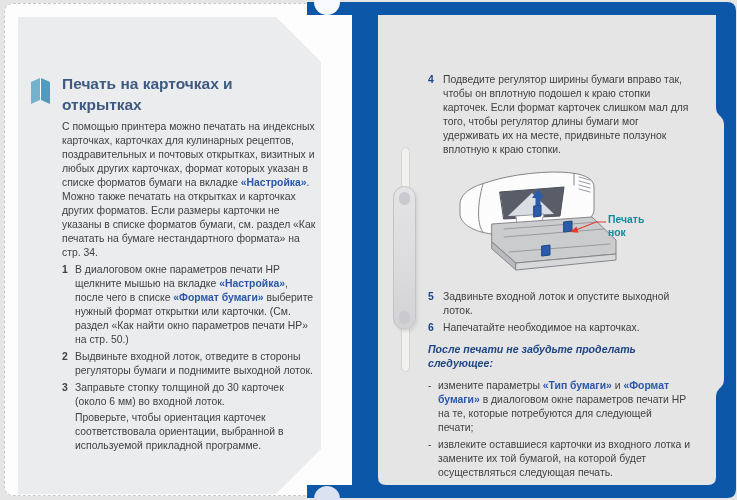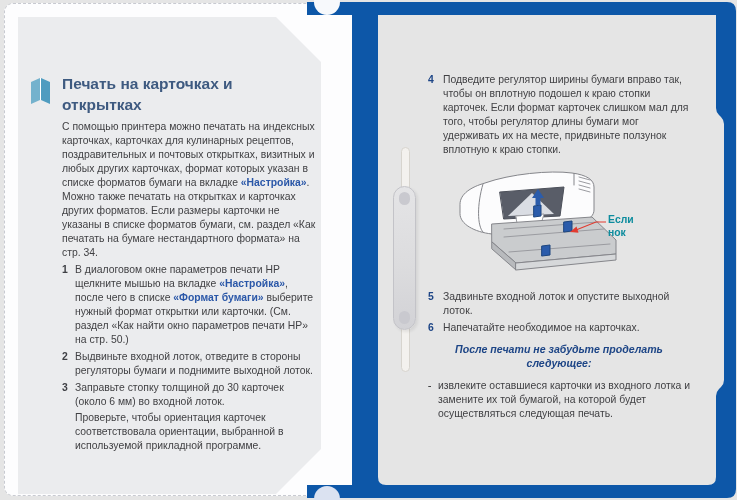--- a/index.html
+++ b/index.html
@@ -33,21 +33,21 @@
              border:1px solid #c3c3c8;box-sizing:border-box;box-shadow:2px 2px 3px rgba(0,0,0,0.07);}
   .clip-slot{position:absolute;left:399px;width:11px;height:13px;border-radius:6px;background:#c9c9cf;}
 
   
   .right-col{position:absolute;left:428px;top:73px;width:262px;font-size:10.4px;line-height:14px;color:#414144;}
   .rstep{position:relative;padding-left:15px;}
   .rstep .num{position:absolute;left:0;top:0;font-weight:bold;color:#1d4586;}
   .rstep + .rstep{margin-top:3px;}
   .figure{position:relative;height:116px;margin:9px 0 0 18px;width:220px;}
   .figure + .rstep{margin-top:8px;}
-  .after-heading{margin:7px 0 0 0;font-weight:bold;font-style:italic;color:#1d4586;font-size:10.6px;text-align:center;}
+  .after-heading{margin:7px 0 0 0;font-weight:bold;font-style:italic;color:#1d4586;font-size:10.6px;}
   .bullet{position:relative;padding-left:10px;margin-top:9px;}
   .bullet + .bullet{margin-top:3px;}
   .bullet .mark{position:absolute;left:0;top:0;color:#414144;}
   .callout-label{position:absolute;left:162px;top:48px;width:44px;font-weight:bold;color:#0d8c9e;line-height:12.5px;font-size:10.4px;}
 </style>
 </head>
 <body>
 
 <div class="canvas">
 
@@ -138,38 +138,39 @@
           </g>
           <path fill="#2b5cab" stroke="none" d="M92,23 l6,9 l-3.5,0 l0,7 l-5,0 l0,-7 l-3.5,0 Z"></path>
         </g>
 
         <g>
           <path d="M160,56 L150,56 L130,64" stroke="#e23b30" stroke-width="1.2" fill="none"></path>
           <path fill="#e23b30" d="M124,66 L130.5,60.5 L132.5,66.8 Z"></path>
         </g>
       </svg>
       <div class="callout-label">
-        <div>Если</div>
+        <div>Печать</div>
         <div>нок</div>
       </div>
     </div>
 
     <div class="rstep">
       <span class="num">5</span>
       <span><span>Задвиньте входной лоток и опустите выходной лоток.</span></span>
     </div>
     <div class="rstep">
       <span class="num">6</span>
       <span><span>Напечатайте необходимое на карточках.</span></span>
     </div>
 
     <p class="after-heading">После печати не забудьте проделать следующее:</p>
 
     <div class="bullet">
       <span class="mark">-</span>
+      <span><span>измените параметры </span><span class="em">«Тип бумаги»</span><span> и </span><span class="em">«Формат бумаги»</span><span> в диалоговом окне параметров печати HP на те, которые потребуются для следующей печати;</span></span>
     </div>
     <div class="bullet">
       <span class="mark">-</span>
       <span><span>извлеките оставшиеся карточки из входного лотка и замените их той бумагой, на которой будет осуществляться следующая печать.</span></span>
     </div>
   </div>
 
 </div>
 
 </body></html>

